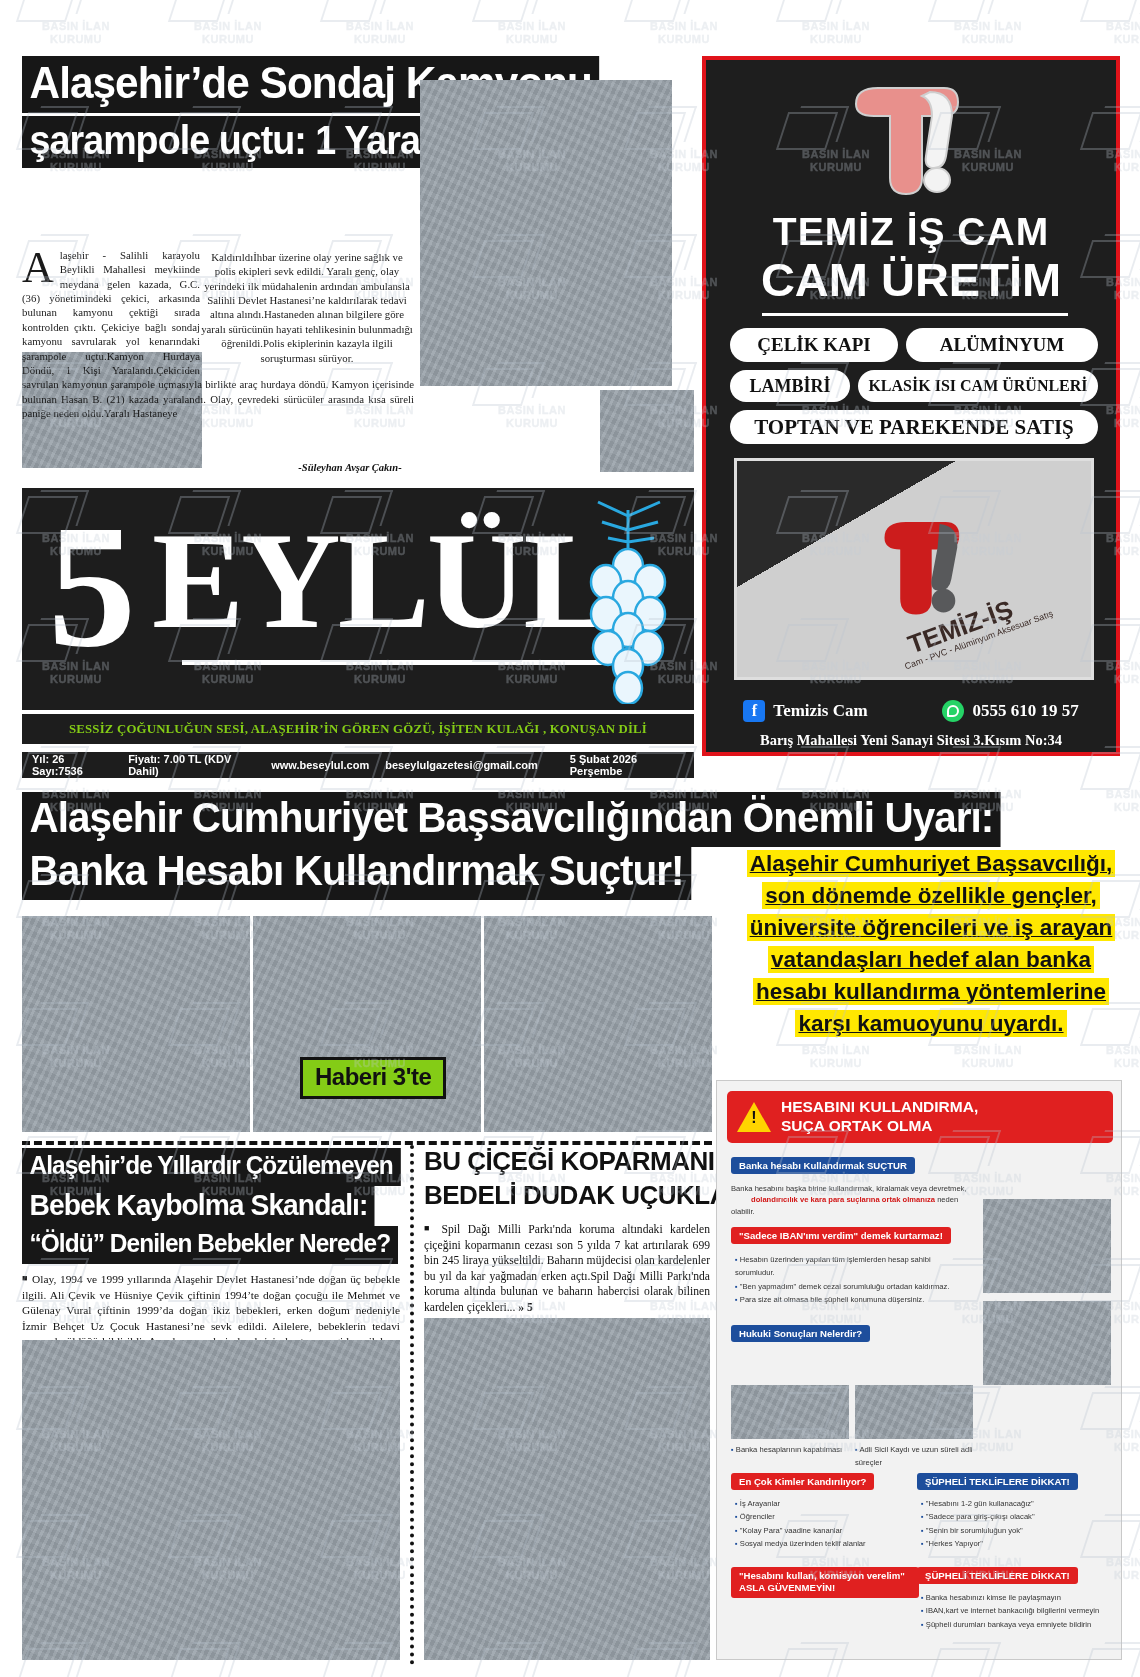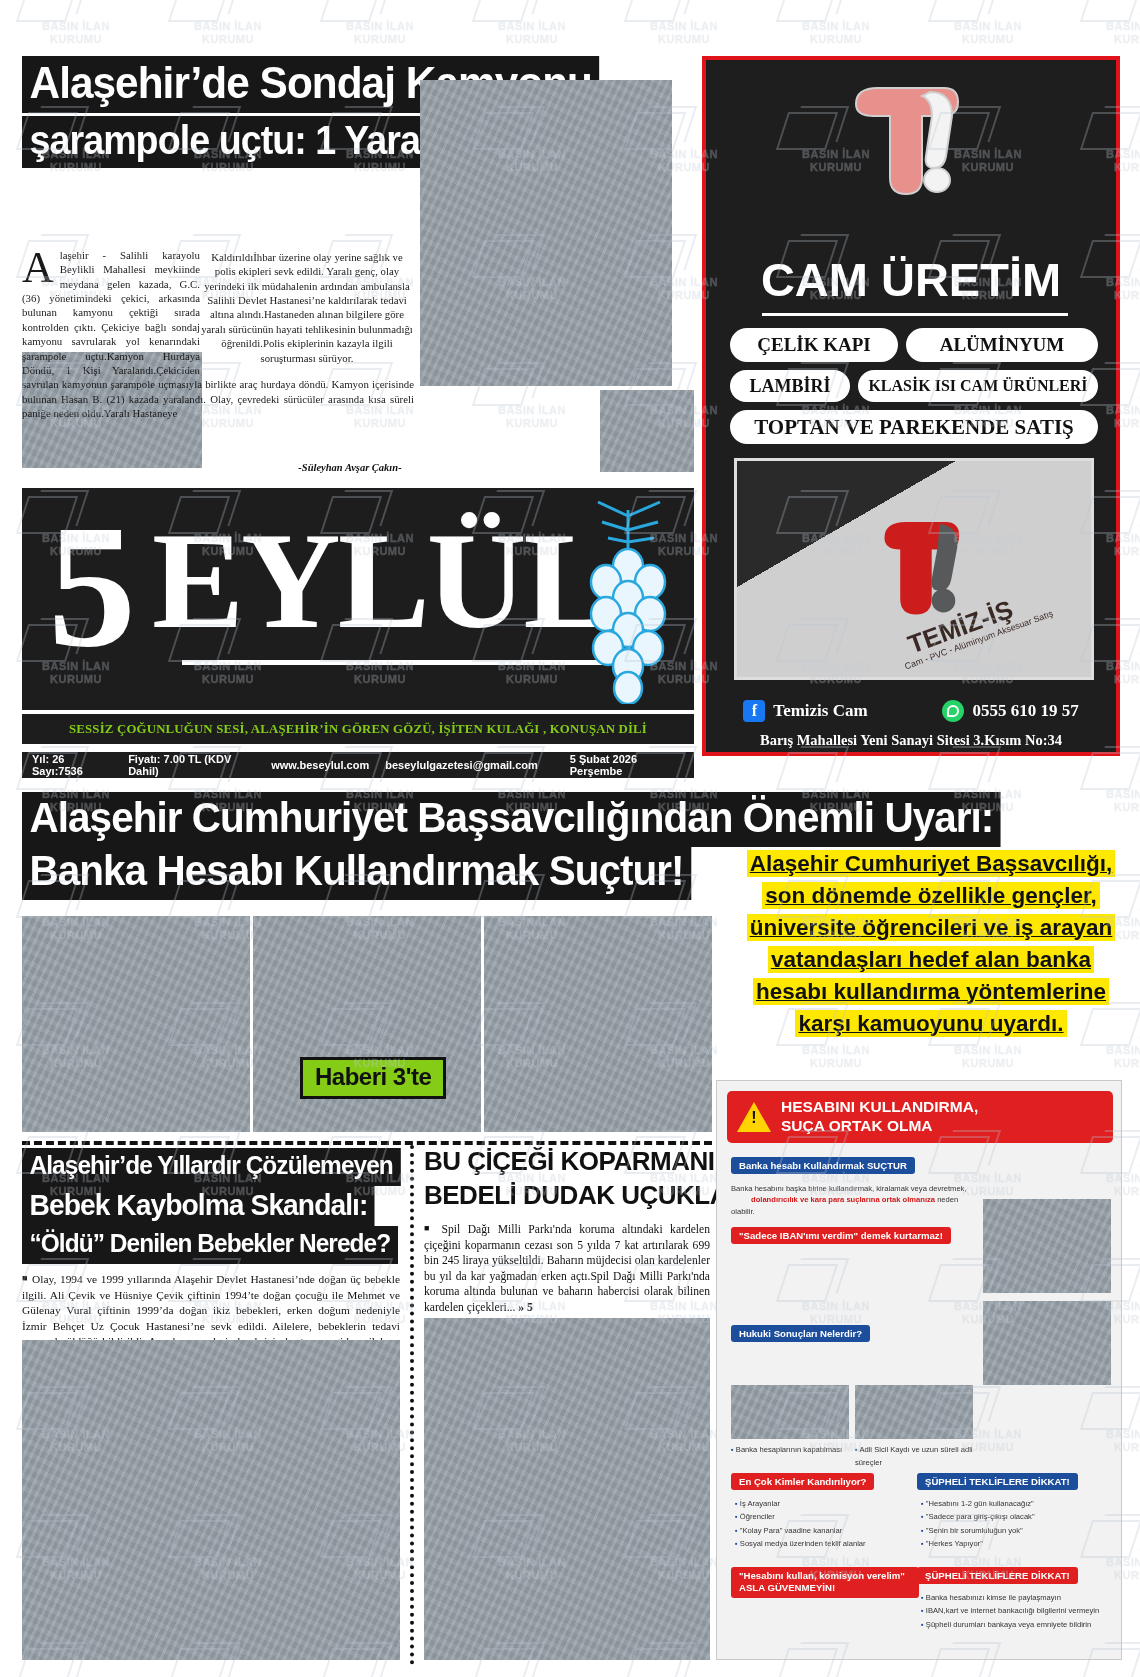--- a/index.html
+++ b/index.html
@@ -270,20 +270,21 @@
   <span class="spacer"></span>
   <span>5 Şubat 2026 Perşembe</span>
 </div>
 
 <div id="ad">
   <svg id="ad-logo" viewBox="0 0 170 128">
     <path d="M30 30 Q30 14 52 14 L118 14 Q132 14 132 28 Q132 42 116 42 L96 42 L96 104 Q96 120 80 120 Q64 120 64 104 L64 42 L48 42 Q30 42 30 30 Z" fill="#e8908c" stroke="#cfcfcf" stroke-width="2"></path>
     <path d="M104 18 Q126 18 126 42 L120 82 Q118 94 108 94 Q98 94 100 82 L106 42 Q106 26 96 22 Z" fill="#f3f3f3" stroke="#cfcfcf" stroke-width="2"></path>
     <ellipse cx="111" cy="106" rx="13" ry="12" fill="#f3f3f3" stroke="#cfcfcf" stroke-width="2"></ellipse>
   </svg>
+  <div id="ad-t1">TEMİZ İŞ CAM</div>
   <div id="ad-t2">CAM ÜRETİM</div>
   <div id="ad-rule"></div>
   <div class="pill" id="pill-1">ÇELİK KAPI</div>
   <div class="pill" id="pill-2">ALÜMİNYUM</div>
   <div class="pill" id="pill-3">LAMBİRİ</div>
   <div class="pill" id="pill-5">TOPTAN VE PAREKENDE SATIŞ</div>
   <div class="pill" id="pill-4">KLASİK ISI CAM ÜRÜNLERİ</div>
   <div class="photo" id="ad-photo">
     <div class="grain" style="background:linear-gradient(150deg,#2a2a2a 0 30%,#cfcfcf 30% 100%);opacity:1"></div>
     <svg viewBox="0 0 360 222" style="position:absolute;inset:0">
@@ -369,20 +370,25 @@
   <div class="ig-lbl" style="left:14px;top:76px;background:#1d4e9c;">Banka hesabı Kullandırmak SUÇTUR</div>
   <div class="ig-p" style="left:14px;top:102px;width:238px;">
     <span>Banka hesabını başka birine kullandırmak, kiralamak veya devretmek,</span>
     <span class="red">dolandırıcılık ve kara para suçlarına ortak olmanıza</span><span> neden olabilir.</span>
   </div>
   <div class="photo" id="ig-photo1">
       <div class="grain"></div>
     </div>
 
   <div class="ig-lbl" style="left:14px;top:146px;background:#e02020;">"Sadece IBAN'ımı verdim" demek kurtarmaz!</div>
+  <ul class="ig-ul" style="left:18px;top:172px;width:236px;">
+    <li>Hesabın üzerinden yapılan tüm işlemlerden hesap sahibi sorumludur.</li>
+    <li>"Ben yapmadım" demek cezai sorumluluğu ortadan kaldırmaz.</li>
+    <li>Para size ait olmasa bile şüpheli konumuna düşersiniz.</li>
+  </ul>
   <div class="photo" id="ig-photo2">
       <div class="grain"></div>
     </div>
 
   <div class="ig-lbl" style="left:14px;top:244px;background:#1d4e9c;">Hukuki Sonuçları Nelerdir?</div>
   <div class="photo" id="ig-photo3">
       <div class="grain"></div>
     </div>
   <div class="photo" id="ig-photo4">
       <div class="grain"></div>

